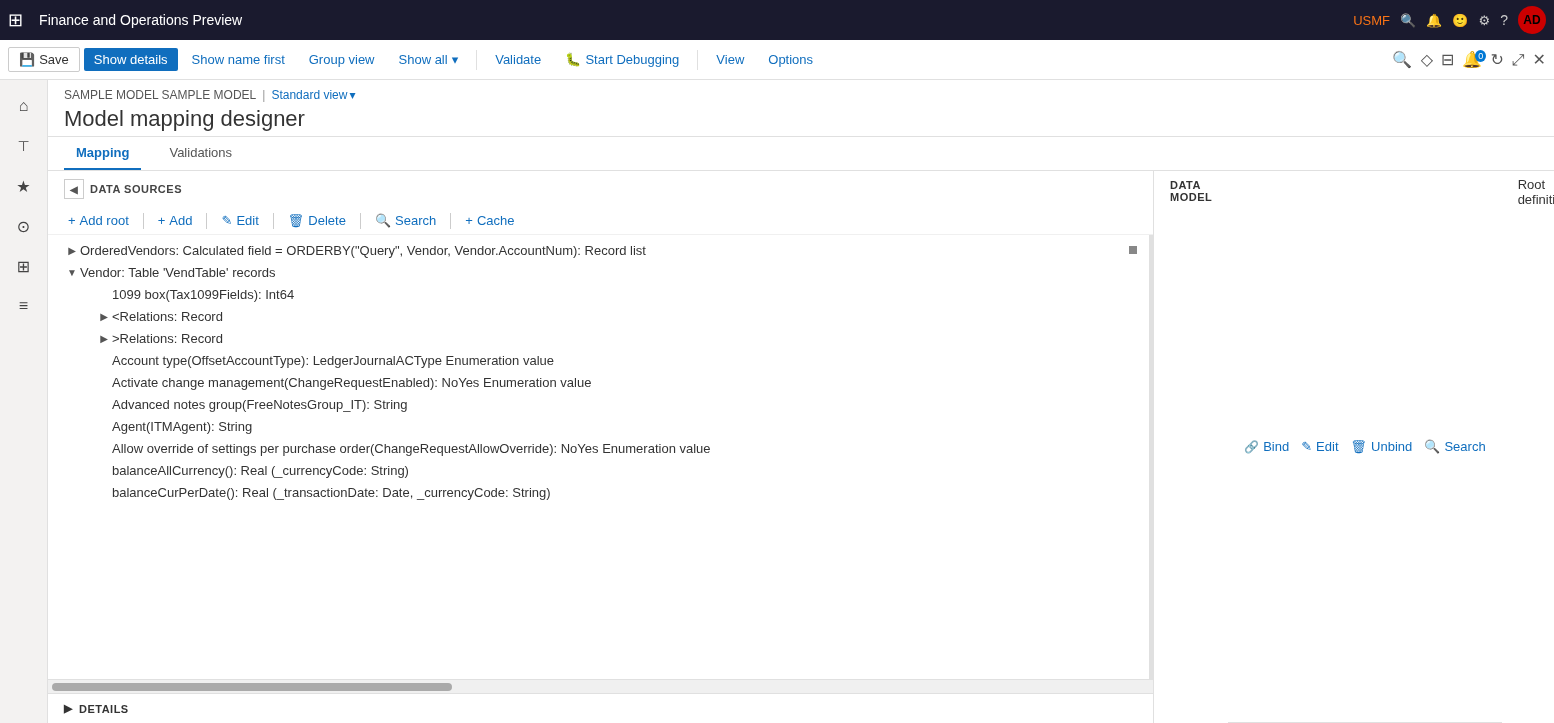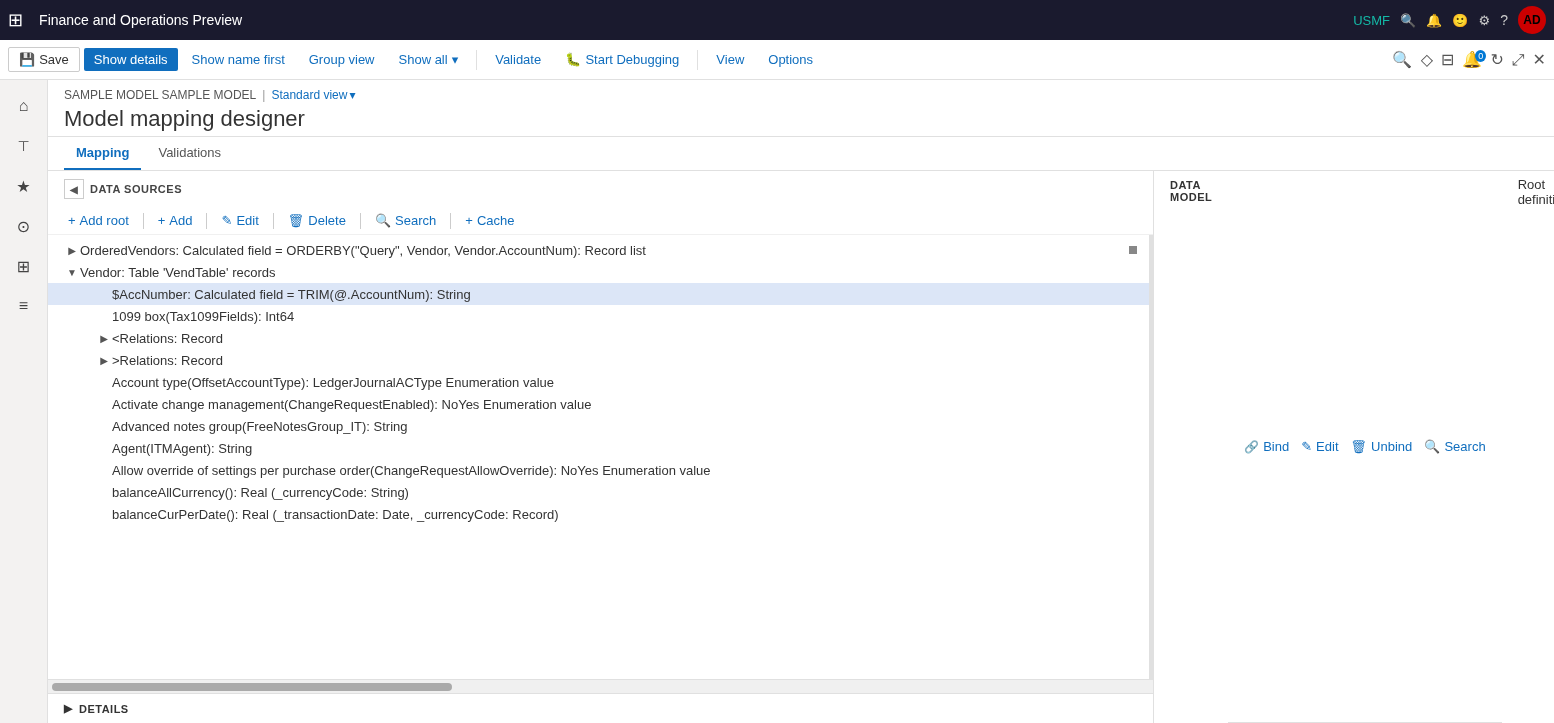--- a/index.html
+++ b/index.html
@@ -107,21 +107,21 @@
     }
     .breadcrumb .sep { color: #999; }
     .breadcrumb .std-view { color: #106ebe; cursor: pointer; display: flex; align-items: center; gap: 2px; }
     .page-title { font-size: 22px; font-weight: 300; color: #333; }
 
     
     .tabs {
       display: flex;
       border-bottom: 1px solid #e0e0e0;
       padding: 0 16px;
-      gap: 5px;
+      gap: 16px;
     }
     .tab {
       padding: 8px 12px;
       cursor: pointer;
       font-size: 13px;
       color: #555;
       border-bottom: 2px solid transparent;
     }
     .tab.active { color: #106ebe; border-bottom: 2px solid #106ebe; font-weight: 600; }
 
@@ -258,21 +258,21 @@
   </style>
 </head>
 <body>
 
 <div class="top-bar">
   <div class="top-bar-grid">
     <span style="font-size:18px;">⊞</span>
   </div>
   <div class="top-bar-title">Finance and Operations Preview</div>
   <div class="top-bar-right">
-    <span style="color:#14b8a6;font-size:13px;">USMF</span>
+    <span style="color:#f97316;font-size:13px;">USMF</span>
     <span class="top-bar-icon">🔍</span>
     <span class="top-bar-icon">🔔</span>
     <span class="top-bar-icon">🙂</span>
     <span class="top-bar-icon">⚙</span>
     <span class="top-bar-icon" style="font-size:14px;">?</span>
     <div class="avatar">AD</div>
   </div>
 </div>
 
 <div class="toolbar">
@@ -412,24 +412,20 @@
             <span class="tree-arrow">▶</span>
             <span>OrderedVendors: Calculated field = ORDERBY("Query", Vendor, Vendor.AccountNum): Record list</span>
             <span style="position:absolute;right:16px;width:8px;height:8px;background:#888;border-radius:50;display:inline-block;"></span>
           </div>
 
           <div class="tree-item" style="padding-left: 16px;">
             <span class="tree-arrow">▼</span>
             <span>Vendor: Table 'VendTable' records</span>
           </div>
 
-          <div class="tree-item selected" style="padding-left: 48px;">
-            <span class="tree-arrow" style="width:16px;display:inline-block;"></span>
-            <span>$AccNumber: Calculated field = TRIM(@.AccountNum): String</span>
-          </div>
 
           <div class="tree-item" style="padding-left: 48px;">
             <span class="tree-arrow" style="width:16px;display:inline-block;"></span>
             <span>1099 box(Tax1099Fields): Int64</span>
           </div>
 
           <div class="tree-item" style="padding-left: 48px;">
             <span class="tree-arrow">▶</span>
             <span>&lt;Relations: Record</span>
           </div>
@@ -464,21 +460,21 @@
             <span>Allow override of settings per purchase order(ChangeRequestAllowOverride): NoYes Enumeration value</span>
           </div>
 
           <div class="tree-item" style="padding-left: 48px;">
             <span class="tree-arrow" style="width:16px;display:inline-block;"></span>
             <span>balanceAllCurrency(): Real (_currencyCode: String)</span>
           </div>
 
           <div class="tree-item" style="padding-left: 48px;">
             <span class="tree-arrow" style="width:16px;display:inline-block;"></span>
-            <span>balanceCurPerDate(): Real (_transactionDate: Date, _currencyCode: Record)</span>
+            <span>balanceCurPerDate(): Real (_transactionDate: Date, _currencyCode: String)</span>
           </div>
 
           <div style="position:absolute;right:0;top:0;bottom:0;width:4px;background:#e0e0e0;cursor:col-resize;"></div>
         </div>
 
         <div class="h-scroll">
           <div class="h-scroll-thumb"></div>
         </div>
 
         <div class="details-section">

